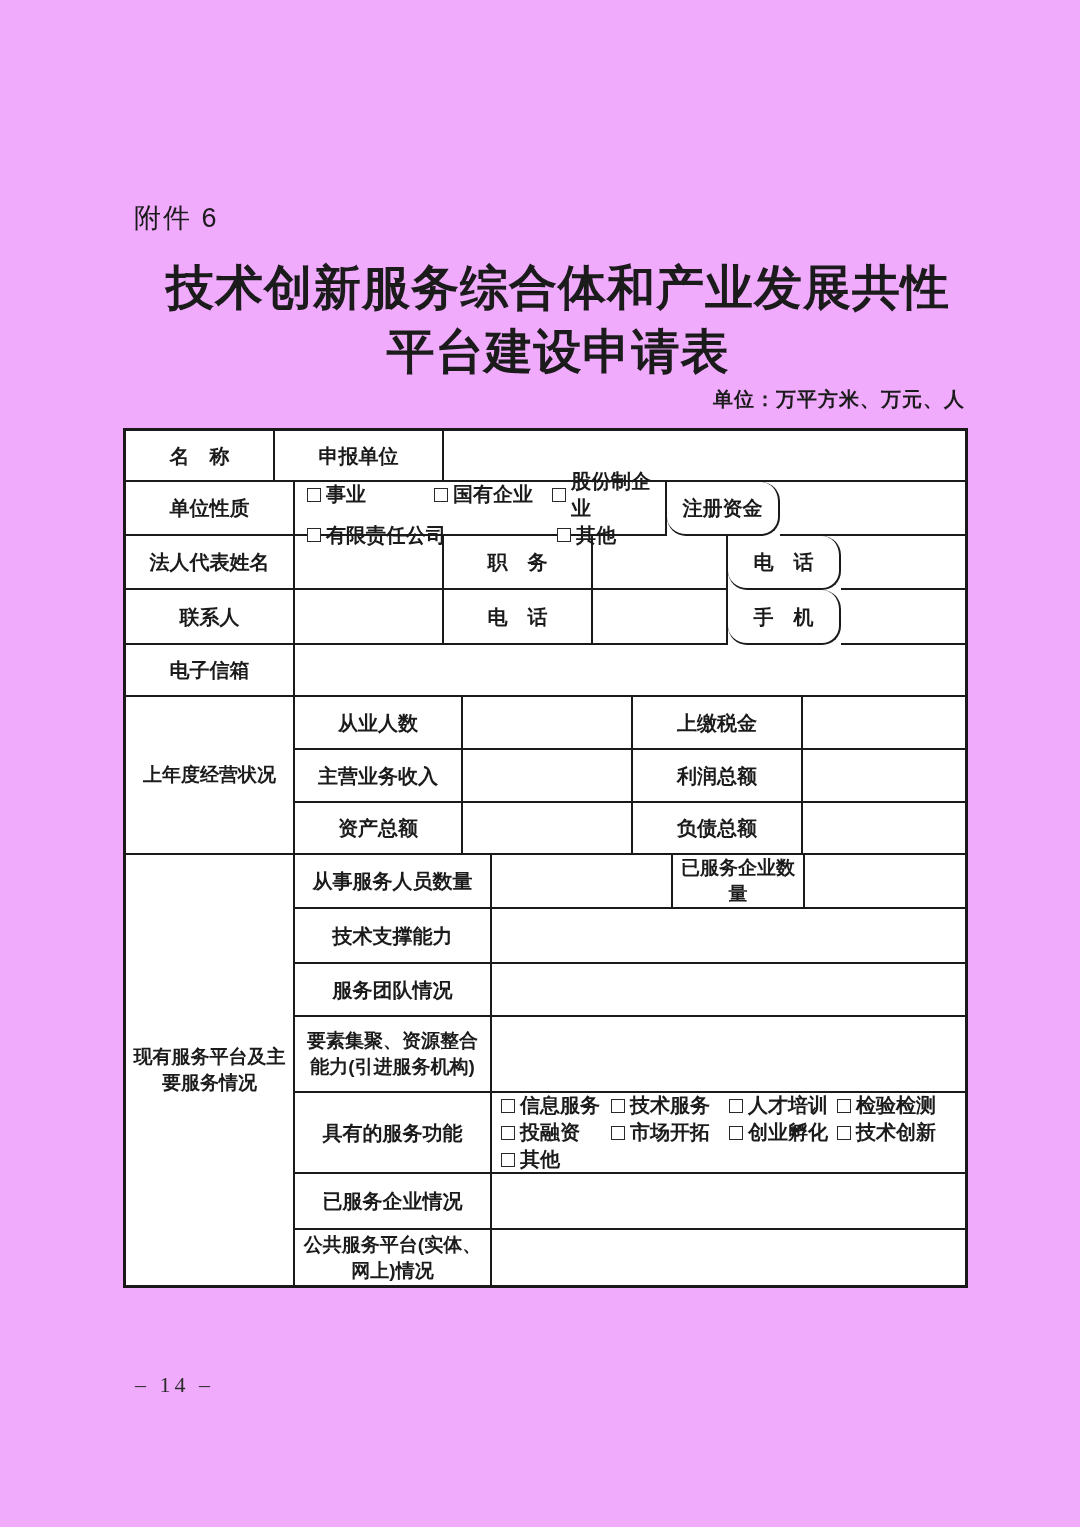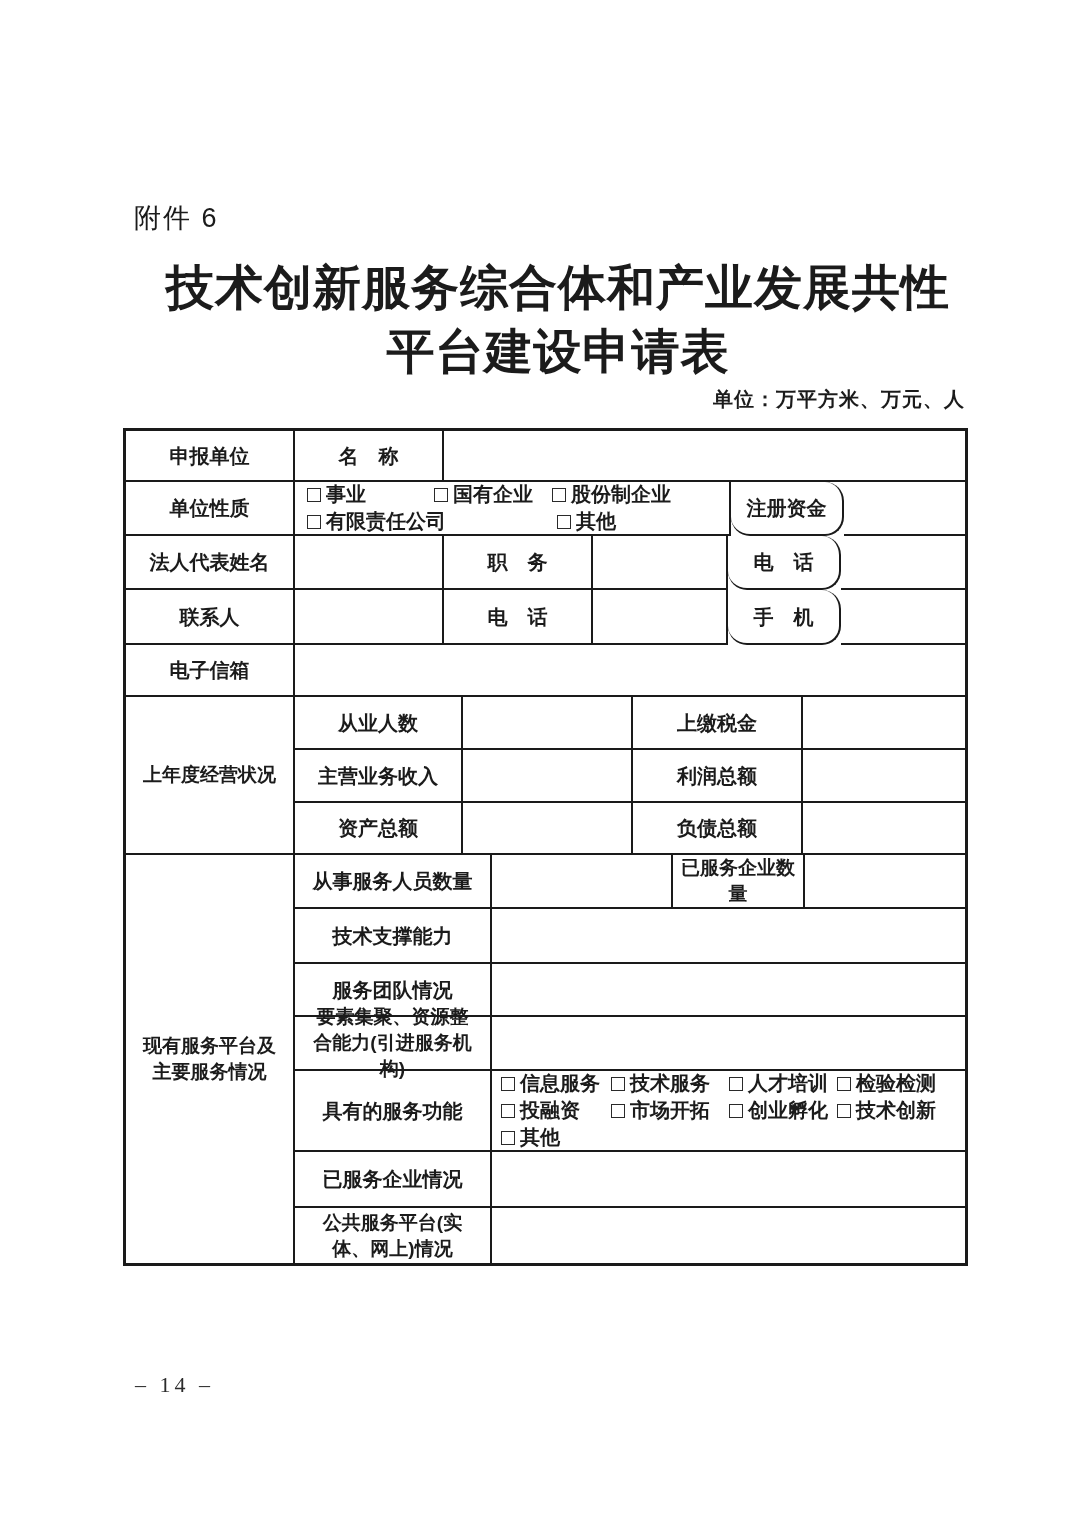--- a/index.html
+++ b/index.html
@@ -1,19 +1,19 @@
 <!DOCTYPE html>
 <html><head>
 <meta charset="utf-8">
 <style>
   html,body{margin:0;padding:0;background:#e8e8e8;}
   .page{
     position:relative;
     width:1080px;height:1527px;
-    background:#ffffff;
+    background:#f0abfc;
     font-family:"Liberation Sans", sans-serif;
     color:#1b1b1b;
     overflow:hidden;
   }
   .attachment{
     position:absolute;left:134px;top:200px;
     font-size:27px;letter-spacing:2px;
   }
   .title{
     position:absolute;left:0;right:0;top:256px;
@@ -46,40 +46,40 @@
     box-sizing:border-box;
     border-right:2px solid #1a1a1a;
     border-bottom:2px solid #1a1a1a;
     display:flex;align-items:center;justify-content:center;
     text-align:center;
     min-width:0;
   }
   .lc{border-right:none;}
   .nb{border-bottom:none;}
   .lab{font-weight:bold;font-size:20px;line-height:28px;}
-  .ml{font-size:19px;line-height:26px;padding:0 16px;}
+  .ml{font-size:19px;line-height:26px;padding:0 3px;}
   .pad8{padding:0 8px;}
 
   
   .w169{width:169px;flex:none;}
   .w149{width:149px;flex:none;}
   .w135{width:135px;flex:none;}
   .w113{width:113px;flex:none;border-radius:19px;}
-  .w436{width:436px;flex:none;}
+  .w436{width:372px;flex:none;}
   .w168{width:168px;flex:none;}
   .w170{width:170px;flex:none;}
   .w197{width:197px;flex:none;}
   .w181{width:181px;flex:none;}
   .w132{width:132px;flex:none;}
   .fx{flex:1;}
 
   
   .h51{height:51px;}.h52{height:52px;}.h53{height:53px;}
   .h54{height:54px;}.h55{height:55px;}.h56{height:56px;}
-  .h60{height:54px;}.h81{height:81px;}
+  .h60{height:76px;}.h81{height:81px;}
 
   
   .opts{
     display:flex;flex-direction:column;
     justify-content:center;align-items:flex-start;
     padding-left:12px;text-align:left;
   }
   .opts.pl8{padding-left:9px;}
   .optline{display:flex;align-items:center;line-height:27px;}
   .opt{display:flex;align-items:center;font-weight:bold;font-size:20px;}
@@ -106,22 +106,22 @@
   <div class="title">
     <div>技术创新服务综合体和产业发展共性</div>
     <div>平台建设申请表</div>
   </div>
 
   <div class="unit-note">单位：万平方米、万元、人</div>
 
   <div class="tbl">
 
     <div class="row h51">
+      <div class="c w149 lab">名　称</div>
       <div class="c w169 lab">申报单位</div>
-      <div class="c w149 lab">名　称</div>
       <div class="c fx lc"></div>
     </div>
 
     <div class="row h54">
       <div class="c w169 lab">单位性质</div>
       <div class="c w436 opts">
         <div class="optline">
           <span class="opt ow127">
               <span class="cb"></span>
               <span>事业</span>

